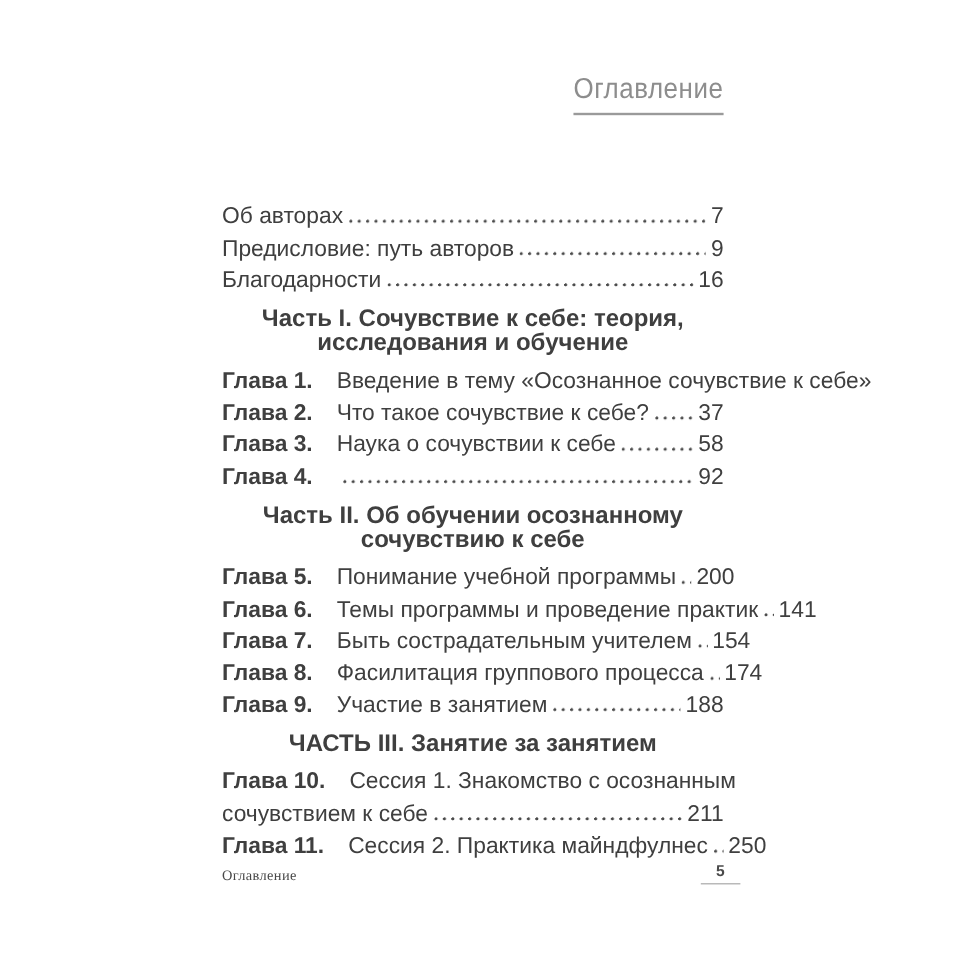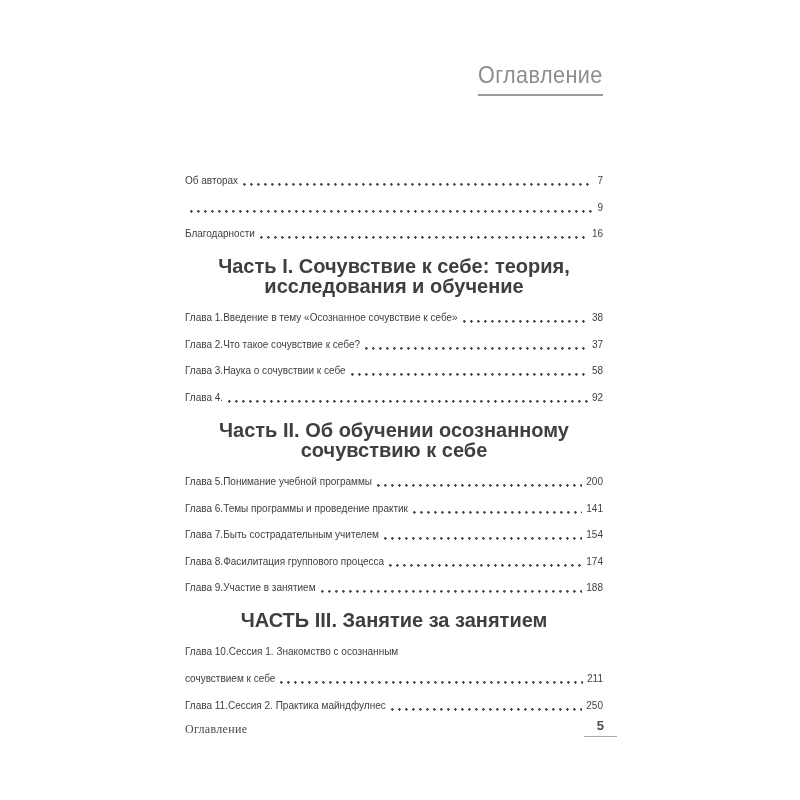--- a/index.html
+++ b/index.html
@@ -32,26 +32,26 @@
     transform:scaleX(0.9);
     transform-origin:100% 50%;
     letter-spacing:0.5px;
   }
   
   .toc-body{
     position:absolute;top:172px;left:185px;width:418px;
   }
   .toc-row{
     display:flex;align-items:flex-end;
-    font-size:10px;line-height:18px;
+    font-size:19px;line-height:18px;
     margin-bottom:8.6px;
     white-space:nowrap;
   }
   .toc-row .t{white-space:nowrap;}
-  .toc-row .lbl{font-weight:normal;margin-right:0;}
+  .toc-row .lbl{font-weight:bold;margin-right:20px;}
   .dots{
     flex:1 1 auto;min-width:8px;height:5px;
     margin:0 4px 3px 5px;
     background-image:radial-gradient(circle at 1.4px 2.4px, var(--color-dots) 1.05px, transparent 1.5px);
     background-size:7px 5px;
     background-repeat:repeat-x;
     background-position:left bottom;
     overflow:hidden;
   }
   .pagenum{white-space:nowrap;}
@@ -90,20 +90,21 @@
     <span class="title">Оглавление</span>
   </div>
 
   <div class="toc-body">
       <div class="toc-row">
         <span class="t">Об авторах</span>
         <span class="dots"></span>
         <span class="pagenum">7</span>
       </div>
       <div class="toc-row">
+        <span class="t">Предисловие: путь авторов</span>
         <span class="dots"></span>
         <span class="pagenum">9</span>
       </div>
       <div class="toc-row">
         <span class="t">Благодарности</span>
         <span class="dots"></span>
         <span class="pagenum">16</span>
       </div>
       <div class="section-heading">
         <div>Часть I. Сочувствие к себе: теория,</div>

